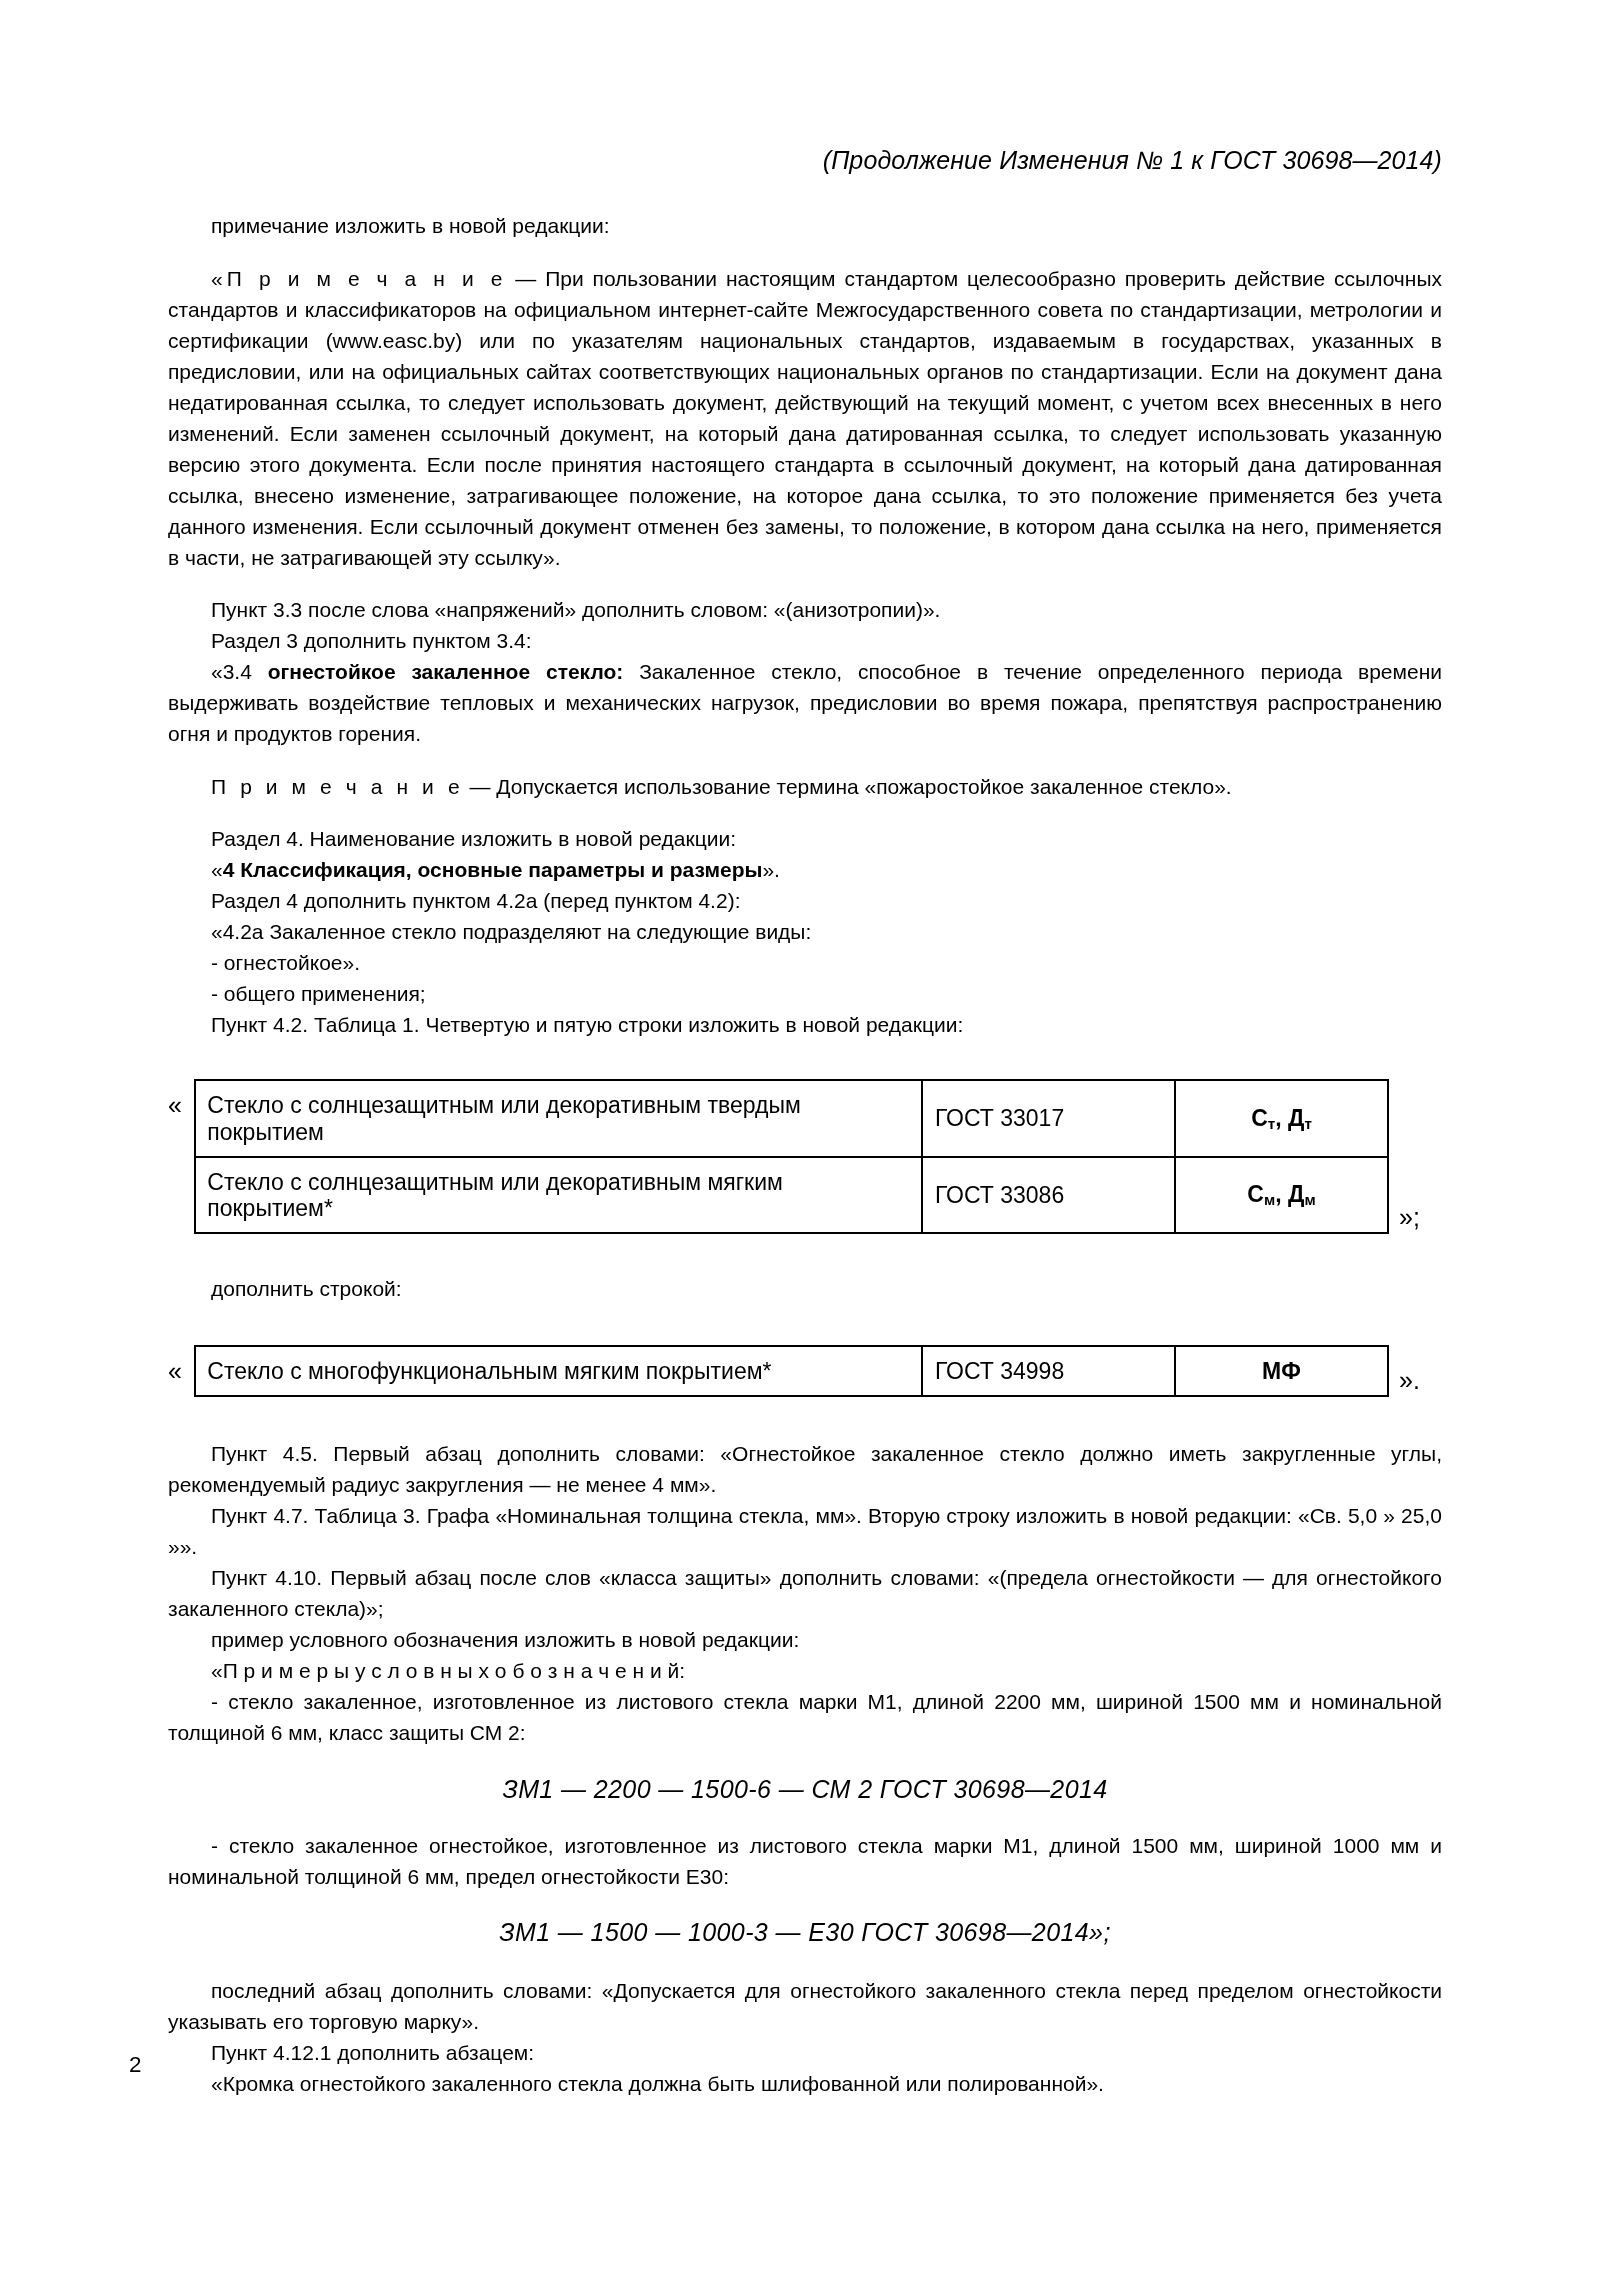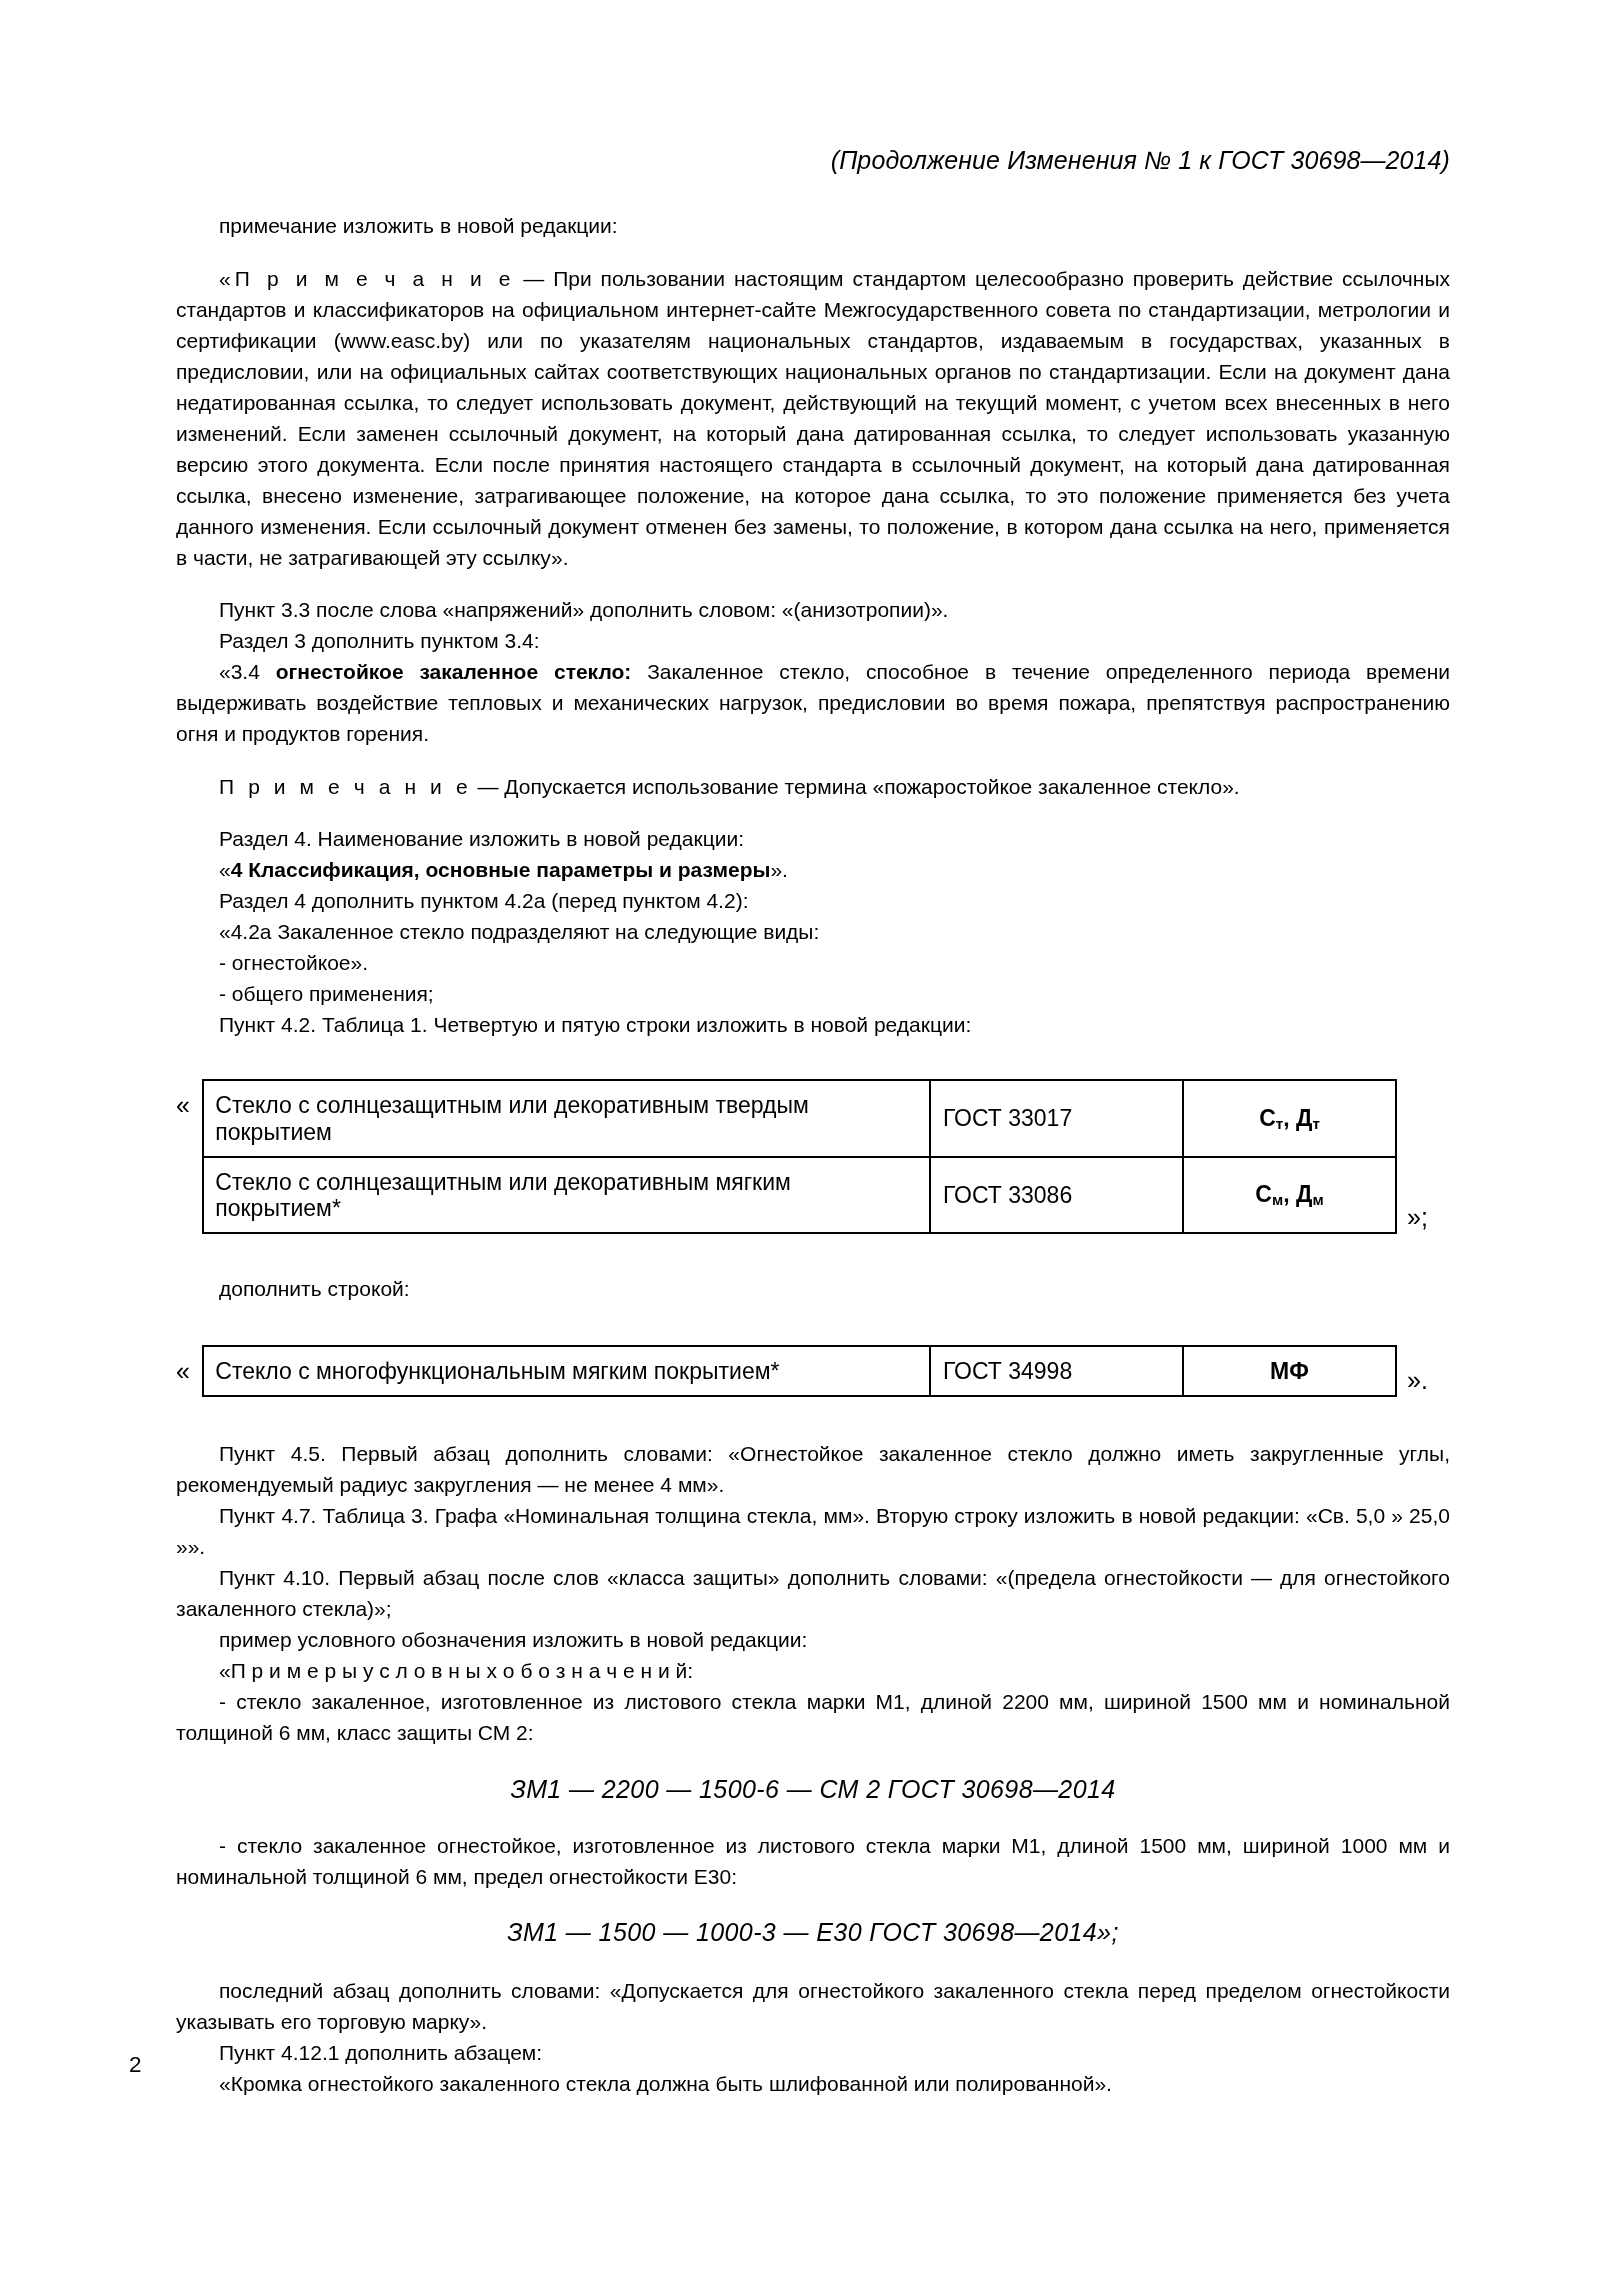--- a/index.html
+++ b/index.html
@@ -14,21 +14,21 @@
     height: 2293px;
     background: #ffffff;
     margin: 0 auto;
     font-family: "Liberation Sans", sans-serif;
     color: #000000;
     box-sizing: border-box;
     overflow: hidden;
   }
   .content {
     position: absolute;
-    left: 176px;
+    left: 168px;
     top: 0;
     width: 1274px;
   }
 
   
   .running-head {
     text-align: right;
     font-style: italic;
     font-size: 25px;
     line-height: 1.2;

